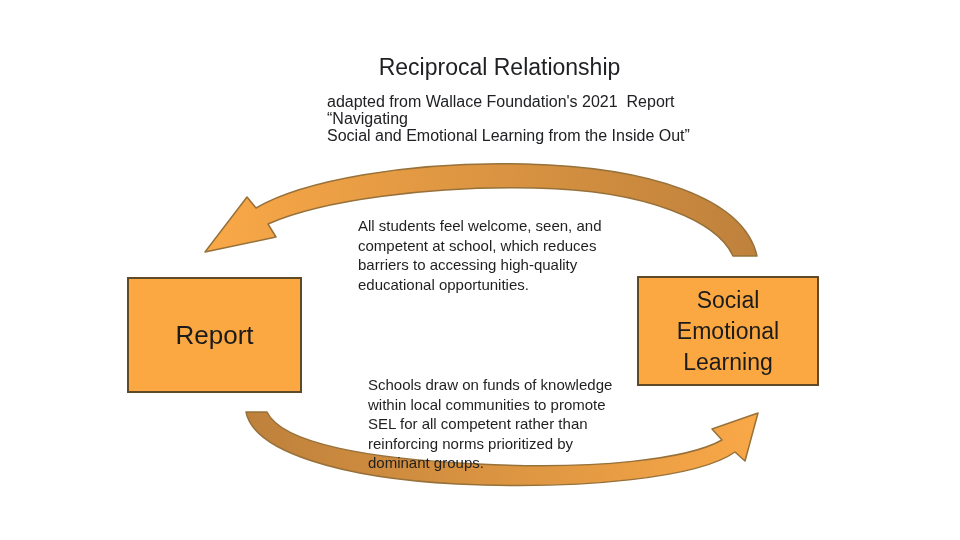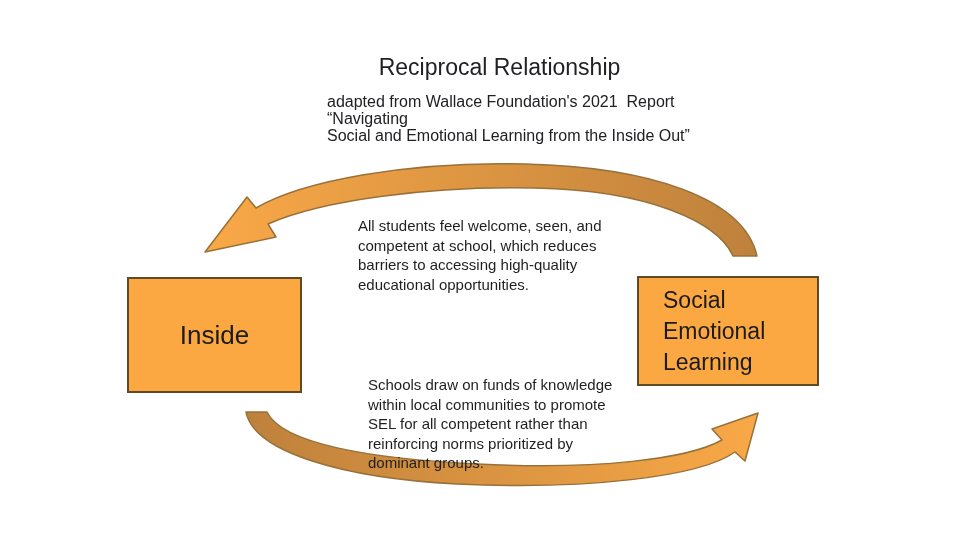--- a/index.html
+++ b/index.html
@@ -12,21 +12,21 @@
     font-size:23px;line-height:28px;text-align:center;color:#202124;
   }
   .attribution{
     position:absolute;left:327px;top:93px;width:400px;
     font-size:16px;line-height:17px;white-space:pre-wrap;color:#202124;
   }
   .arrow-layer{position:absolute;left:0;top:0;width:960px;height:540px;}
   .node{
     position:absolute;display:flex;align-items:center;justify-content:center;
     background:var(--node-fill,#FBA843);border:2px solid var(--node-border,#5E4A26);
-    box-sizing:border-box;
+    box-sizing:border-box;text-align:center;
   }
   .node-equity{left:127px;top:277px;width:175px;height:116px;font-size:26px;}
   .node-sel{left:637px;top:276px;width:182px;height:110px;font-size:23px;line-height:31px;}
   .node-sel .node-label{width:130px;}
   .arrow-desc{
     position:absolute;font-size:15px;line-height:19.5px;white-space:pre-line;color:#1f1f1f;
   }
   .arrow-desc.top{left:358px;top:188px;width:270px;margin-top:28px;}
   .arrow-desc.bottom{left:368px;top:375px;width:270px;}
 </style>
@@ -80,20 +80,20 @@
 barriers to accessing high-quality
 educational opportunities.</div>
 
   <div class="arrow-desc bottom">Schools draw on funds of knowledge
 within local communities to promote
 SEL for all competent rather than
 reinforcing norms prioritized by
 dominant groups.</div>
 
   <div class="node node-equity">
-    <span class="node-label">Inside</span>
+    <span class="node-label">Report</span>
   </div>
 
   <div class="node node-sel">
     <span class="node-label">Social Emotional Learning</span>
   </div>
 
 </div>
 
 </body></html>

